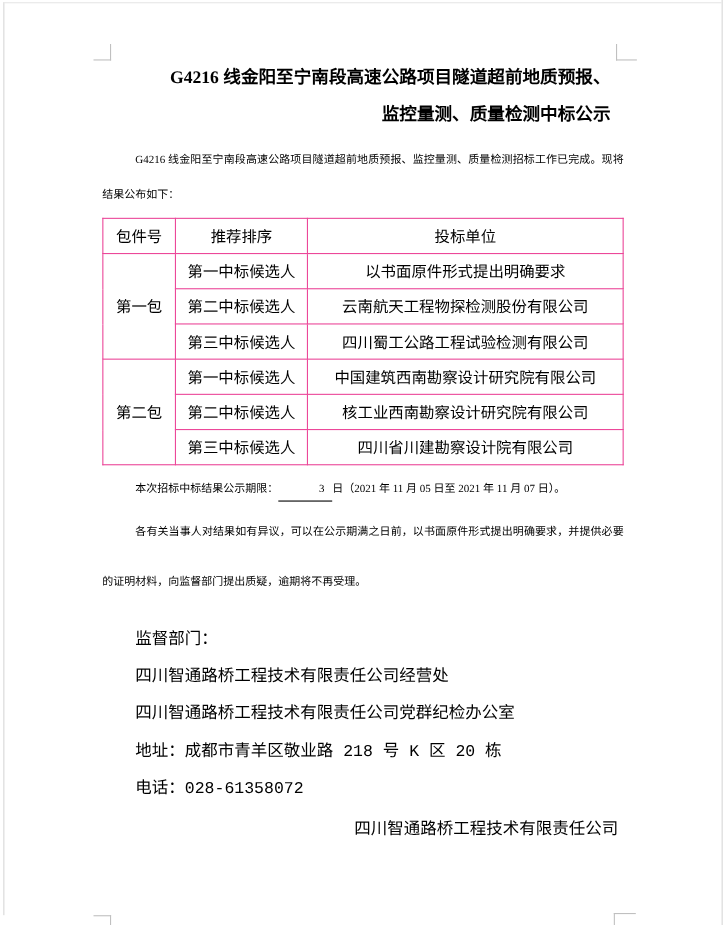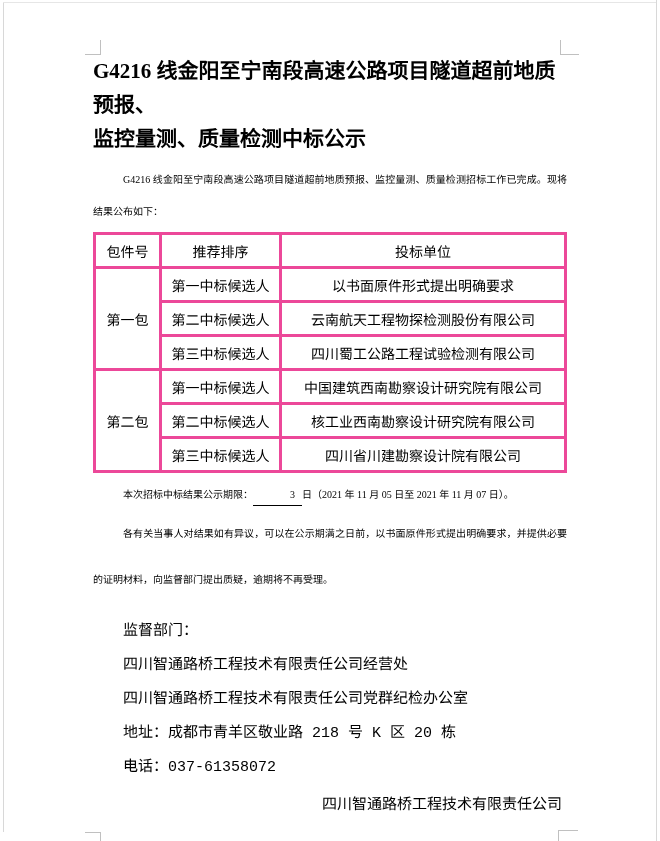--- a/index.html
+++ b/index.html
@@ -20,43 +20,43 @@
   
   .mark { position: absolute; border-color: #c0c0c0; border-style: solid; border-width: 0; }
   .mark-tl { left: 85px;  top: 40px;  width: 15px; height: 14px; border-right-width: 1px; border-bottom-width: 1px; }
   .mark-tr { left: 560px; top: 40px;  width: 18px; height: 14px; border-left-width: 1px;  border-bottom-width: 1px; }
   .mark-bl { left: 85px;  top: 832px; width: 15px; height: 9px;  border-right-width: 1px; border-top-width: 1px; }
   .mark-br { left: 558px; top: 830px; width: 19px; height: 11px; border-left-width: 1px;  border-top-width: 1px; }
 
   .content { position: absolute; left: 93px; top: 50px; width: 474px; }
 
   .doc-title {
-    margin: 4px 0 8px 0;
-    font-size: 21px;
+    margin: 4px 12px 8px 0;
+    font-size: 16px;
     font-weight: bold;
-    text-align: left;
+    text-align: right;
     line-height: 34px;
   }
   p { margin: 0; }
   .body-text {
     font-size: 10px;
     line-height: 32px;
     text-align: justify;
   }
   .indent { text-indent: 30px; }
 
   table.bid-table {
     width: 100%;
     border-collapse: collapse;
     table-layout: fixed;
     margin-top: 4px;
     font-size: 14px;
   }
   table.bid-table th, table.bid-table td {
-    border: 3px solid #ec4899;
+    border: 1px solid #ec4899;
     height: 31px;
     padding: 0 2px;
     text-align: center;
     vertical-align: middle;
     font-weight: normal;
     overflow: hidden;
     white-space: nowrap;
   }
   col.c1 { width: 66px; }
   col.c2 { width: 120px; }
@@ -144,21 +144,21 @@
 
     <p class="body-text indent period"><span>本次招标中标结果公示期限：</span><span class="days-underline">3</span><span>日（2021 年 11 月 05 日至 2021 年 11 月 07 日）。</span></p>
 
     <p class="body-text indent objection">各有关当事人对结果如有异议，可以在公示期满之日前，以书面原件形式提出明确要求，并提供必要的证明材料，向监督部门提出质疑，逾期将不再受理。</p>
 
     <div class="contact">
       <div>监督部门：</div>
       <div>四川智通路桥工程技术有限责任公司经营处</div>
       <div>四川智通路桥工程技术有限责任公司党群纪检办公室</div>
       <div>地址：成都市青羊区敬业路 218 号 K 区 20 栋</div>
-      <div>电话：037-61358072</div>
+      <div>电话：028-61358072</div>
     </div>
 
     <div class="signoff">
       <div class="signoff-company">四川智通路桥工程技术有限责任公司</div>
 
     </div>
 
   </div>
 </div>
 

